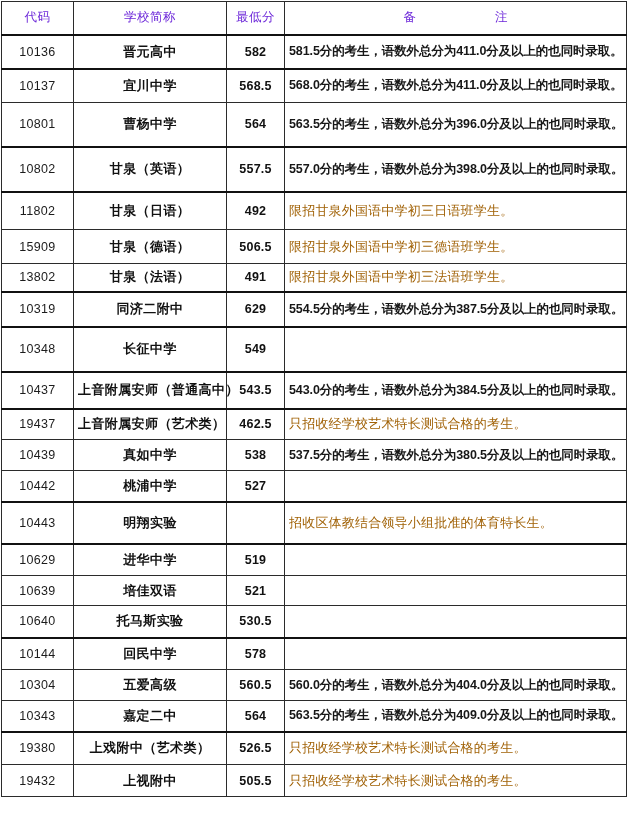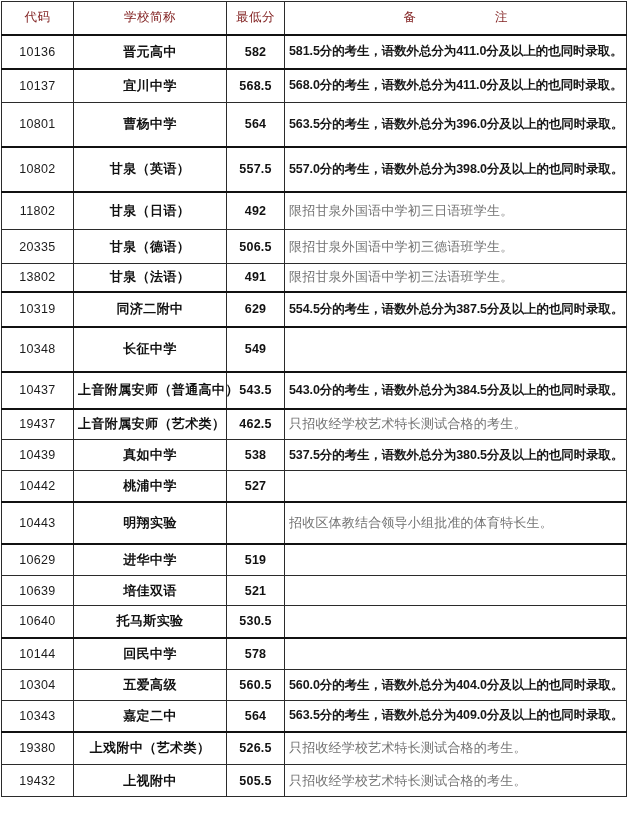--- a/index.html
+++ b/index.html
@@ -45,21 +45,21 @@
     box-sizing: border-box;
     background: #ffffff;
   }
 
   
   tr.header-row th {
     height: 33px;
     border-bottom: 2px solid #111111;
     font-weight: normal;
     font-size: 12.5px;
-    color: #7f1d1d;
+    color: #6d28d9;
     text-align: center;
     letter-spacing: 0.5px;
   }
   tr.header-row th.h-remark {
     letter-spacing: 0px;
   }
   .remark-head-inner {
     display: inline-block;
     letter-spacing: 18px;
     padding-left: 18px;
@@ -94,21 +94,21 @@
     font-weight: bold;
     padding-left: 3px;
     white-space: nowrap;
     letter-spacing: -0.1px;
   }
   
   td.cell-remark.note {
     font-family: "Liberation Serif", "DejaVu Serif", serif;
     font-weight: normal;
     font-size: 13px;
-    color: #737373;
+    color: #a16207;
     letter-spacing: 0.2px;
   }
 
   
   tr.strong-top > td { border-top: 2px solid #111111; }
 
   
 </style>
 </head>
 <body>
@@ -156,21 +156,21 @@
           <td class="cell-score">557.5</td>
           <td class="cell-remark">557.0分的考生，语数外总分为398.0分及以上的也同时录取。</td>
         </tr>
         <tr class="strong-top" style="height: 38px;">
           <td class="cell-code">11802</td>
           <td class="cell-school">甘泉（日语）</td>
           <td class="cell-score">492</td>
           <td class="cell-remark note">限招甘泉外国语中学初三日语班学生。</td>
         </tr>
         <tr style="height: 34px;">
-          <td class="cell-code">20335</td>
+          <td class="cell-code">15909</td>
           <td class="cell-school">甘泉（德语）</td>
           <td class="cell-score">506.5</td>
           <td class="cell-remark note">限招甘泉外国语中学初三德语班学生。</td>
         </tr>
         <tr style="height: 28px;">
           <td class="cell-code">13802</td>
           <td class="cell-school">甘泉（法语）</td>
           <td class="cell-score">491</td>
           <td class="cell-remark note">限招甘泉外国语中学初三法语班学生。</td>
         </tr>

